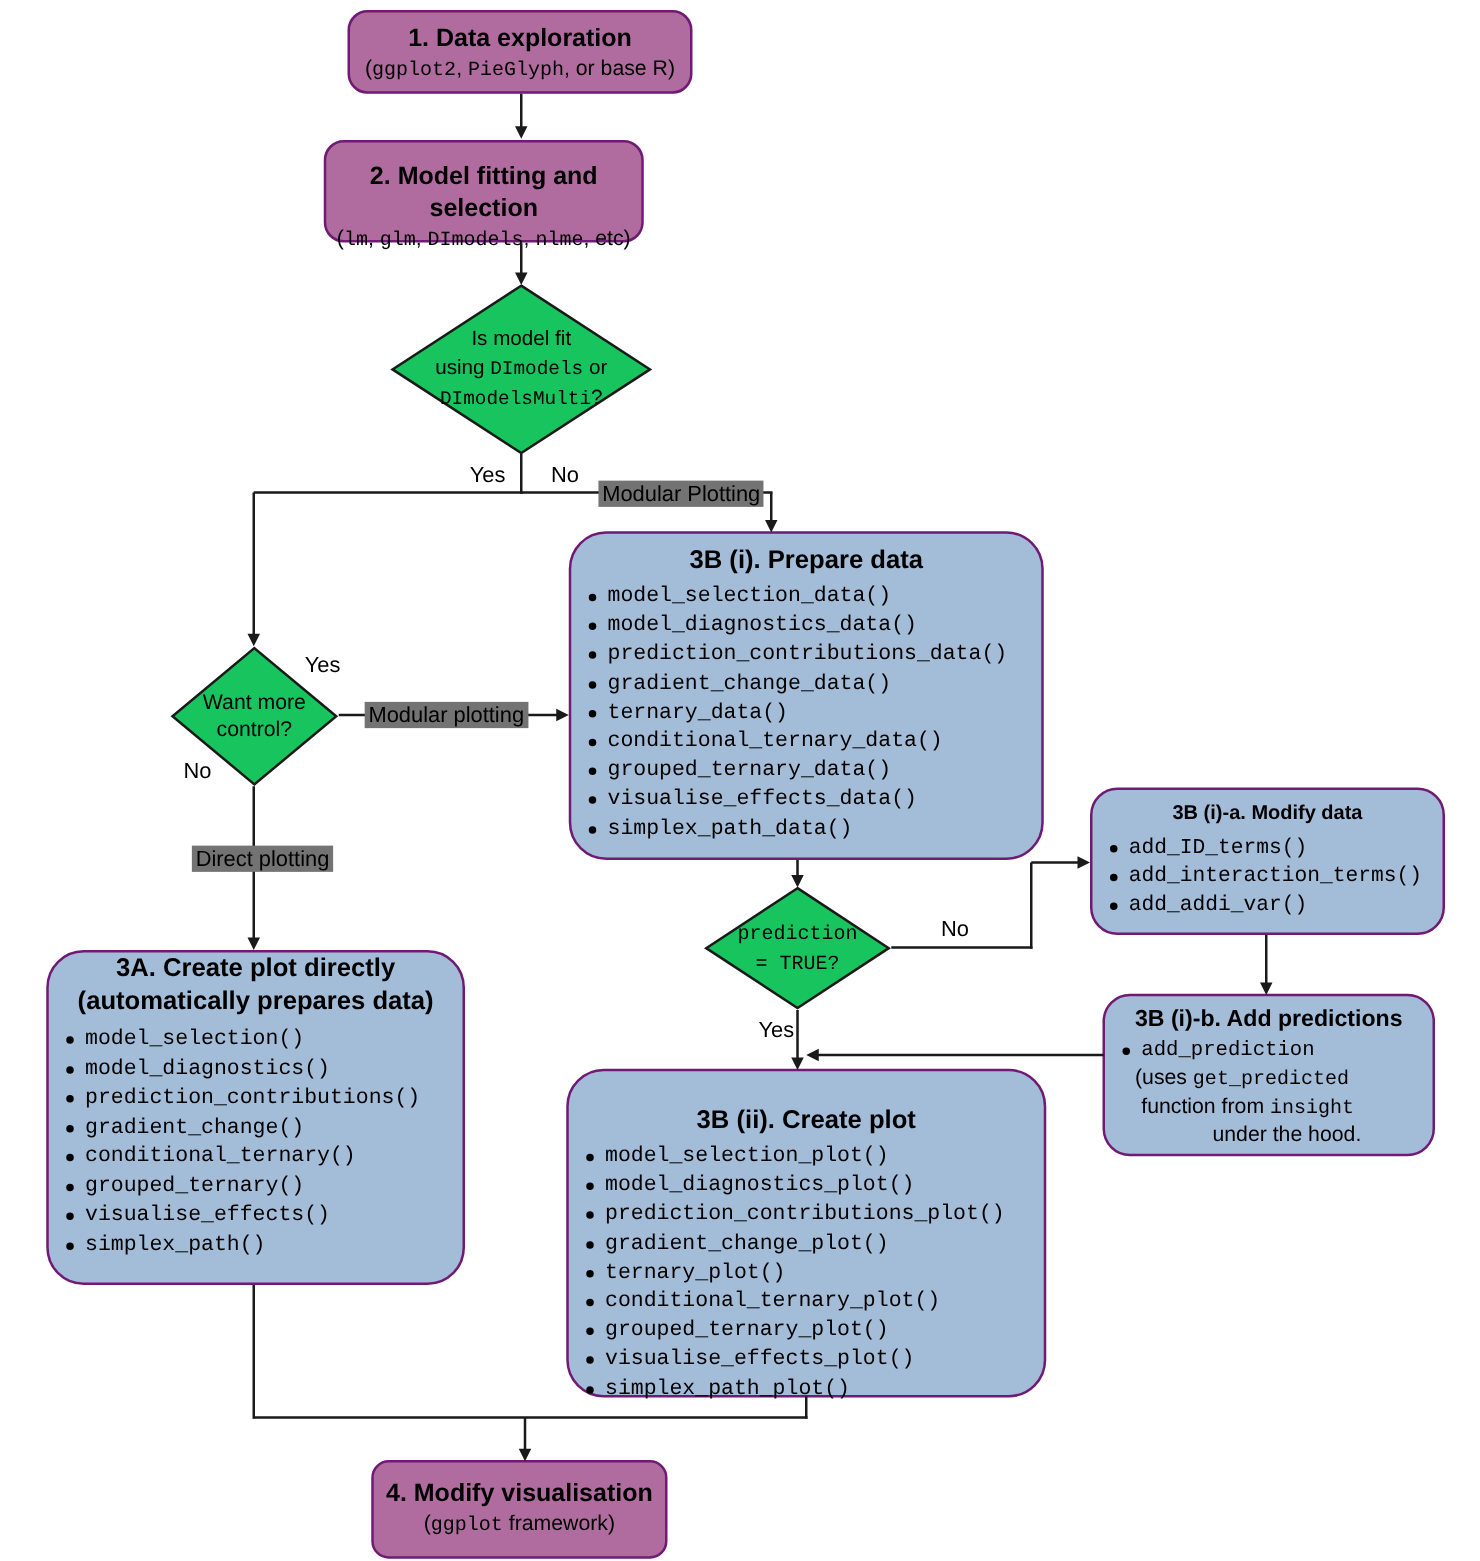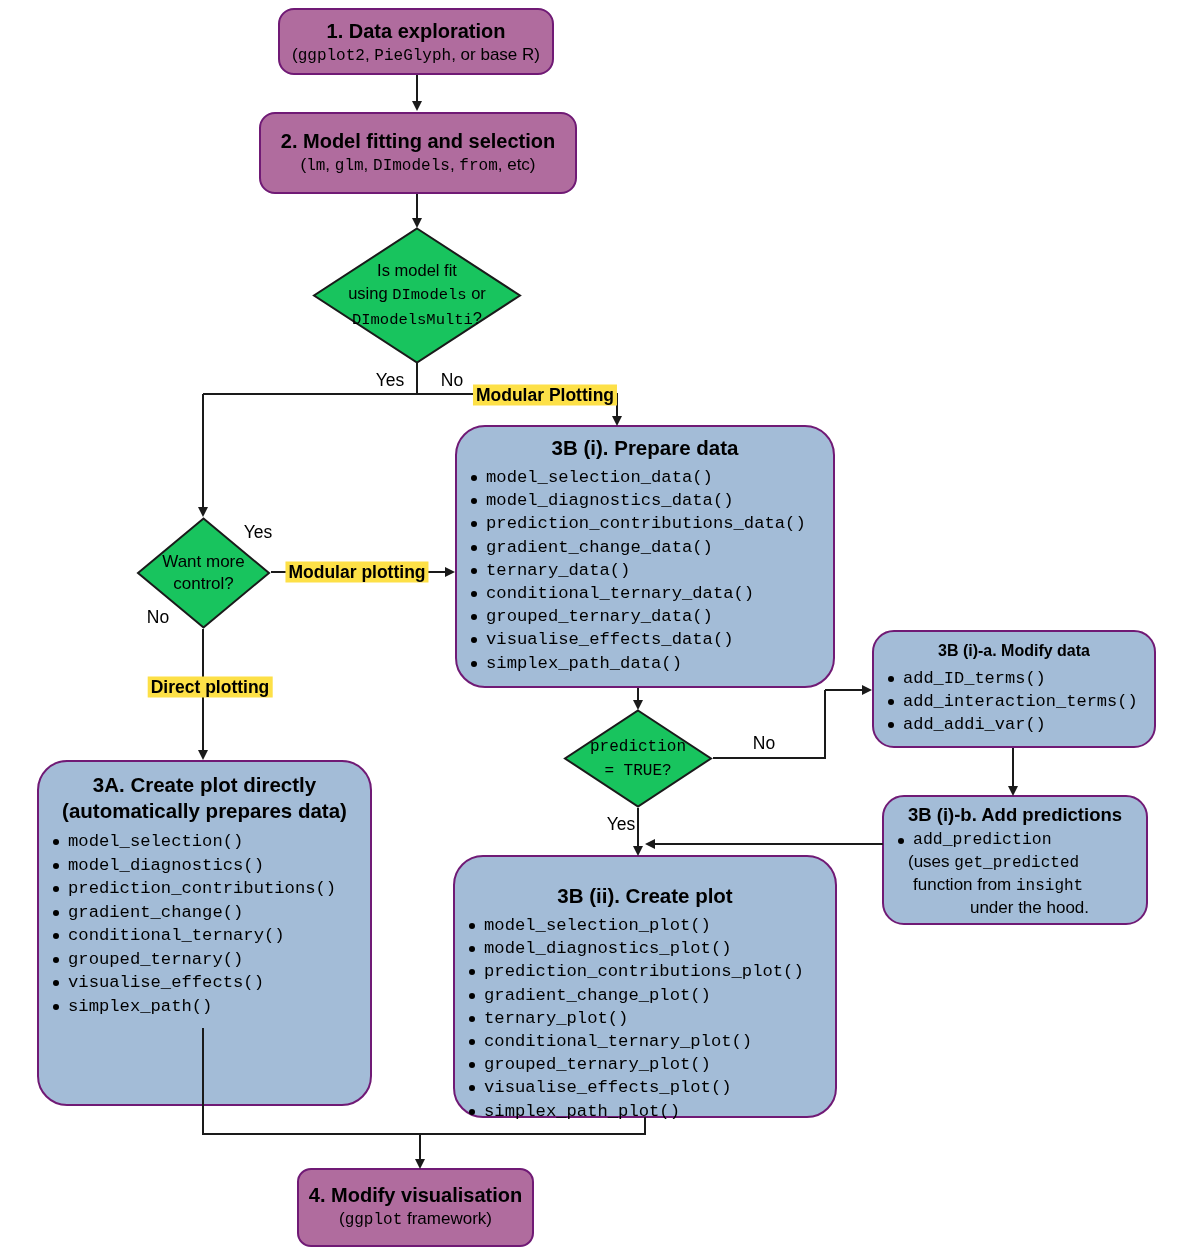--- a/index.html
+++ b/index.html
@@ -25,35 +25,35 @@
   .dtext{position:absolute;inset:0;display:flex;flex-direction:column;align-items:center;justify-content:center;text-align:center;}
   
   .line{position:absolute;background:#1a1a1a;}
   .h{height:1.6px;} .v{width:1.6px;}
   .ah{position:absolute;width:0;height:0;}
   .ah.down{border-left:5.5px solid transparent;border-right:5.5px solid transparent;border-top:10px solid #1a1a1a;}
   .ah.right{border-top:5.5px solid transparent;border-bottom:5.5px solid transparent;border-left:10px solid #1a1a1a;}
   .ah.left{border-top:5.5px solid transparent;border-bottom:5.5px solid transparent;border-right:10px solid #1a1a1a;}
   
   .elabel{position:absolute;transform:translate(-50%,-50%);font-size:17.5px;white-space:nowrap;}
-  .elabel.onln{background:#fde047;padding:0 3px;font-weight:bold;}
+  .elabel.onln{background:#737373;padding:0 3px;}
 </style>
 </head>
 <body>
 
 <div id="stage">
 
   <div class="node purple" style="left:278px;top:8px;width:276px;height:67px;padding-top:8px;">
     <div class="ttl">1. Data exploration</div>
     <div class="sub"><span>(</span><span class="mono">ggplot2</span><span>, </span><span class="mono">PieGlyph</span><span>, or base R)</span></div>
   </div>
 
-  <div class="node purple" style="left:259px;top:112px;width:318px;height:82px;padding-top:14px;">
+  <div class="node purple" style="left:259px;top:112px;width:256px;height:82px;padding-top:14px;">
     <div class="ttl">2. Model fitting and selection</div>
-    <div class="sub"><span>(</span><span class="mono">lm</span><span>, </span><span class="mono">glm</span><span>, </span><span class="mono">DImodels</span><span>, </span><span class="mono">from</span><span>, etc)</span></div>
+    <div class="sub"><span>(</span><span class="mono">lm</span><span>, </span><span class="mono">glm</span><span>, </span><span class="mono">DImodels</span><span>, </span><span class="mono">nlme</span><span>, etc)</span></div>
   </div>
 
   <div class="diamond" style="left:312px;top:227px;width:210px;height:137px;">
     <svg viewBox="0 0 210 137" preserveAspectRatio="none">
       <polygon points="105,1.5 208,68.5 105,135.5 2,68.5" fill="var(--green,#18c45e)" stroke="#1a1a1a" stroke-width="2"></polygon>
     </svg>
     <div class="dtext" style="font-size:16.5px;line-height:23px;">
       <div><span>Is model fit</span></div>
       <div><span>using </span><span class="mono" style="font-size:15.5px;">DImodels</span><span> or</span></div>
       <div><span class="mono" style="font-size:15.5px;">DImodelsMulti</span><span>?</span></div>
@@ -114,21 +114,21 @@
           <span class="dot"></span>
           <span class="mono">visualise_effects_data()</span>
         </div>
         <div class="item">
           <span class="dot"></span>
           <span class="mono">simplex_path_data()</span>
         </div>
       </div>
   </div>
 
-  <div class="node blue" style="left:37px;top:760px;width:335px;height:346px;padding-top:10px;">
+  <div class="node blue" style="left:37px;top:760px;width:335px;height:268px;">
     <div class="ttl" style="font-size:20.5px;">3A. Create plot directly</div>
     <div class="ttl" style="font-size:20.5px;">(automatically prepares data)</div>
     <div class="items" style="margin-top:6px;">
         <div class="item" style="line-height:23.5px;">
           <span class="dot"></span>
           <span class="mono">model_selection()</span>
         </div>
         <div class="item" style="line-height:23.5px;">
           <span class="dot"></span>
           <span class="mono">model_diagnostics()</span>

